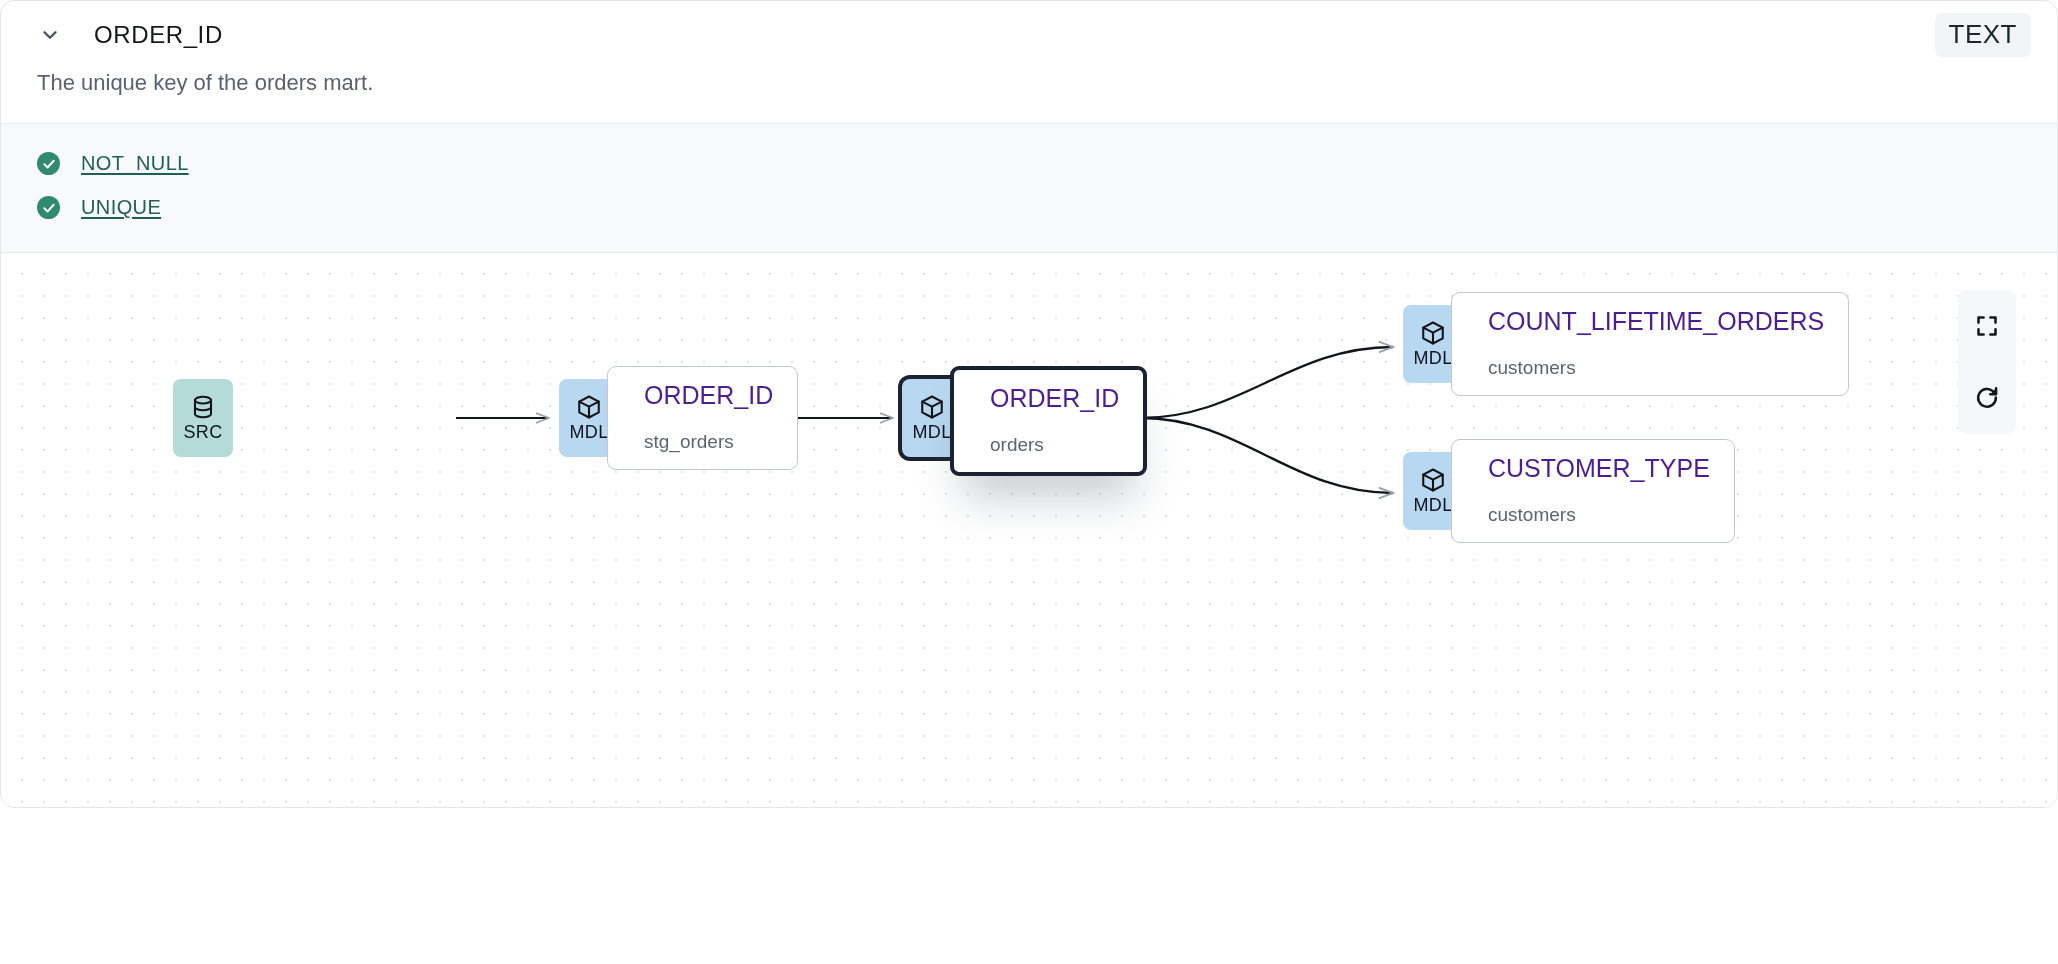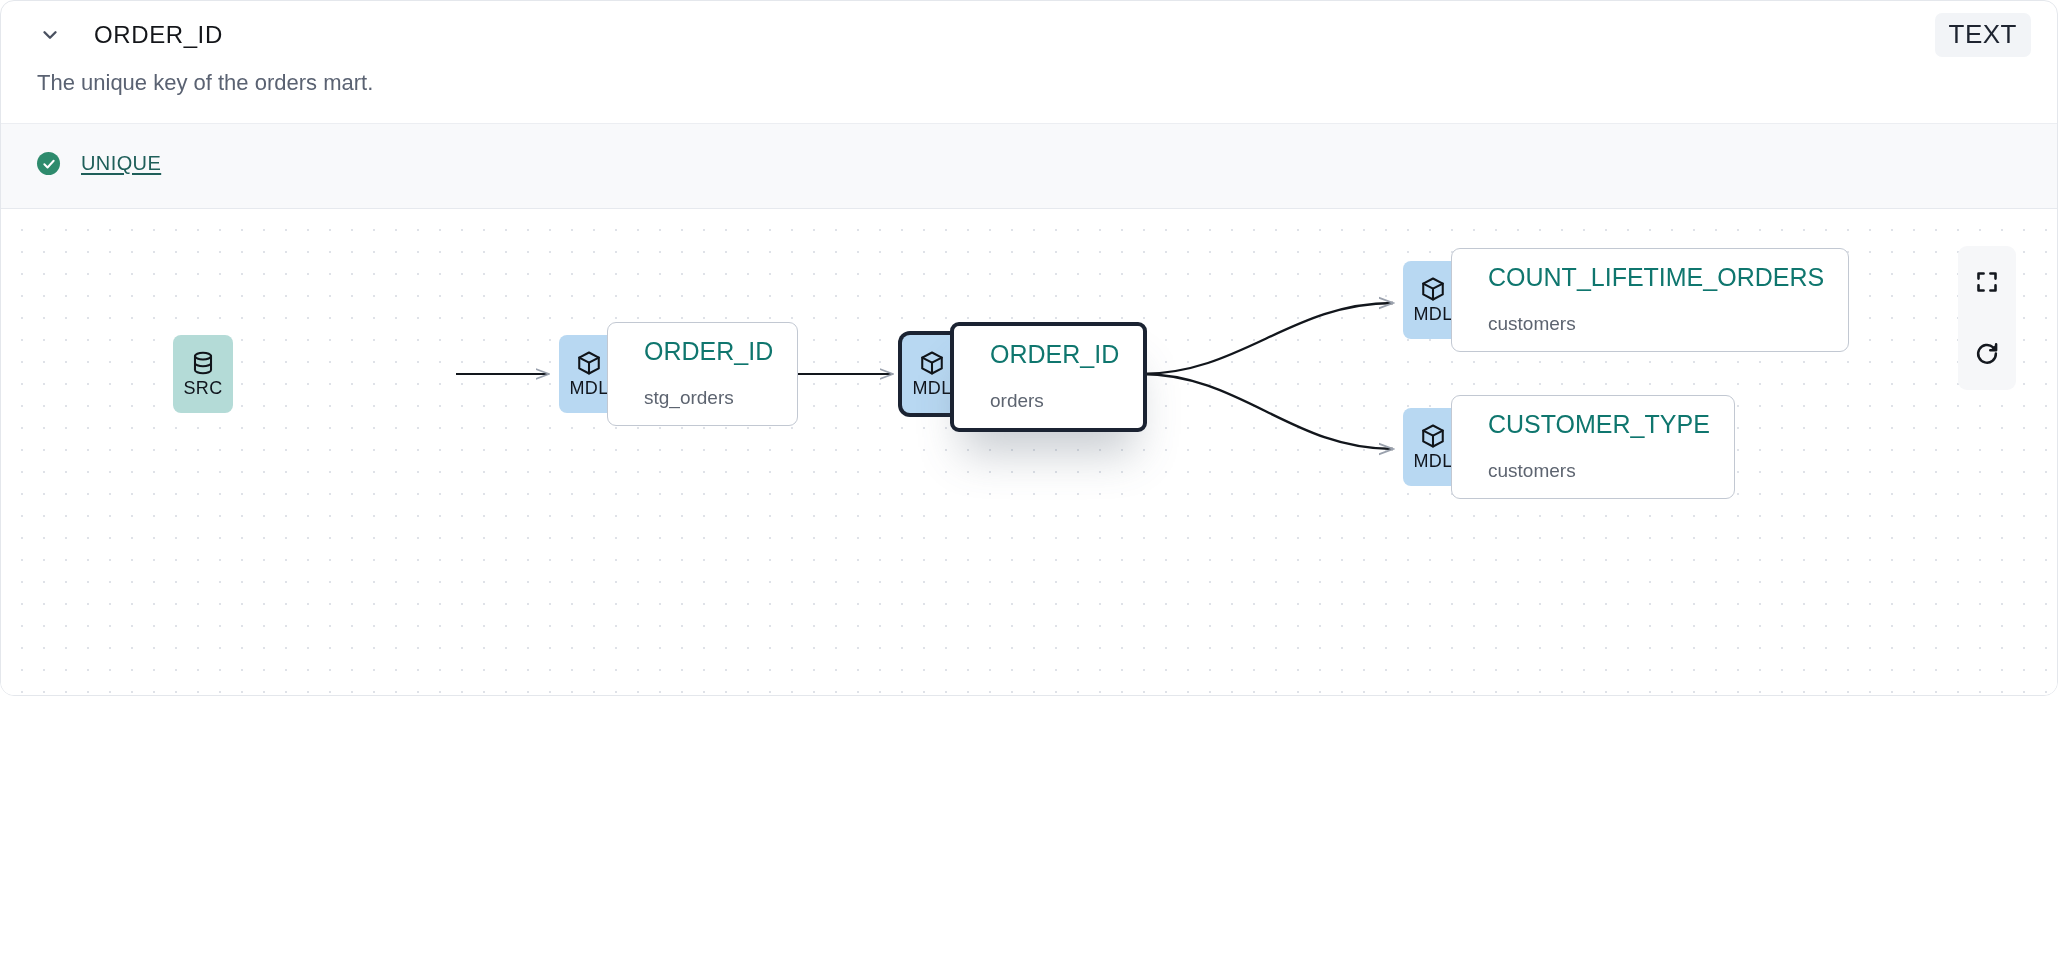--- a/index.html
+++ b/index.html
@@ -9,21 +9,21 @@
     width: 2058px;
     height: 964px;
     background: #ffffff;
     font-family: "Liberation Sans", sans-serif;
     overflow: hidden;
   }
 
   .panel {
     position: relative;
     width: 2058px;
-    height: 696px;
+    height: 808px;
     background: #ffffff;
     border: 1px solid #e4e7ec;
     border-radius: 14px;
     overflow: hidden;
   }
 
   
   .header {
     position: relative;
     height: 68px;
@@ -155,21 +155,21 @@
     padding: 14px 24px 16px 36px;
     min-height: 104px;
     display: flex;
     flex-direction: column;
     justify-content: center;
     position: relative;
     z-index: 2;
   }
   .node-name {
     font-size: 25px;
-    color: #0f766e;
+    color: #4c1d95;
     line-height: 1.15;
     white-space: nowrap;
   }
   .node-sub {
     font-size: 19px;
     color: #5d6470;
     margin-top: 22px;
     line-height: 1.15;
     white-space: nowrap;
   }
@@ -237,20 +237,28 @@
       </svg>
     </div>
     <div class="col-title">ORDER_ID</div>
     <div class="type-badge">TEXT</div>
   </div>
 
   <div class="description">The unique key of the orders mart.</div>
 
   <div class="tests">
 
+    <div class="test-row">
+      <span class="check-icon">
+        <svg width="14" height="14" viewBox="0 0 24 24" fill="none" stroke="#ffffff" stroke-width="3.4" stroke-linecap="round" stroke-linejoin="round">
+          <polyline points="4 12.5 9.5 18 20 6.5"></polyline>
+        </svg>
+      </span>
+      <a class="test-link">NOT_NULL</a>
+    </div>
 
     <div class="test-row">
       <span class="check-icon">
         <svg width="14" height="14" viewBox="0 0 24 24" fill="none" stroke="#ffffff" stroke-width="3.4" stroke-linecap="round" stroke-linejoin="round">
           <polyline points="4 12.5 9.5 18 20 6.5"></polyline>
         </svg>
       </span>
       <a class="test-link">UNIQUE</a>
     </div>
 

